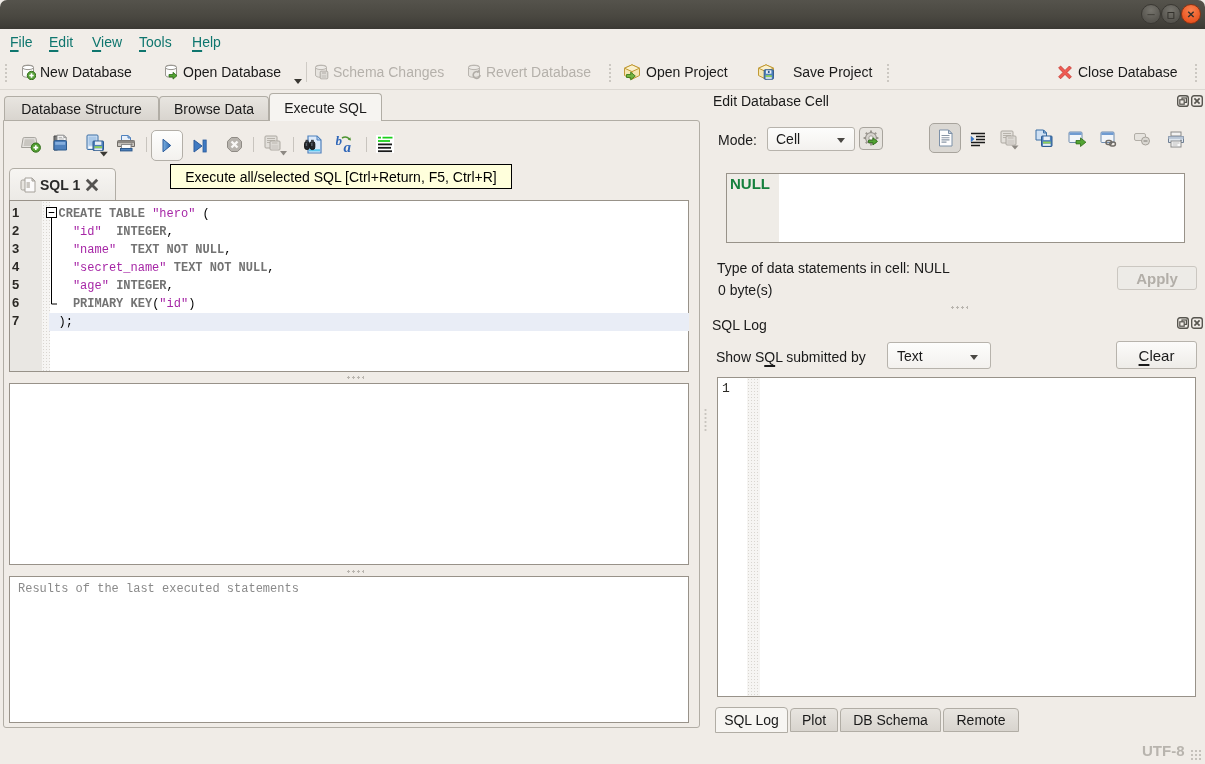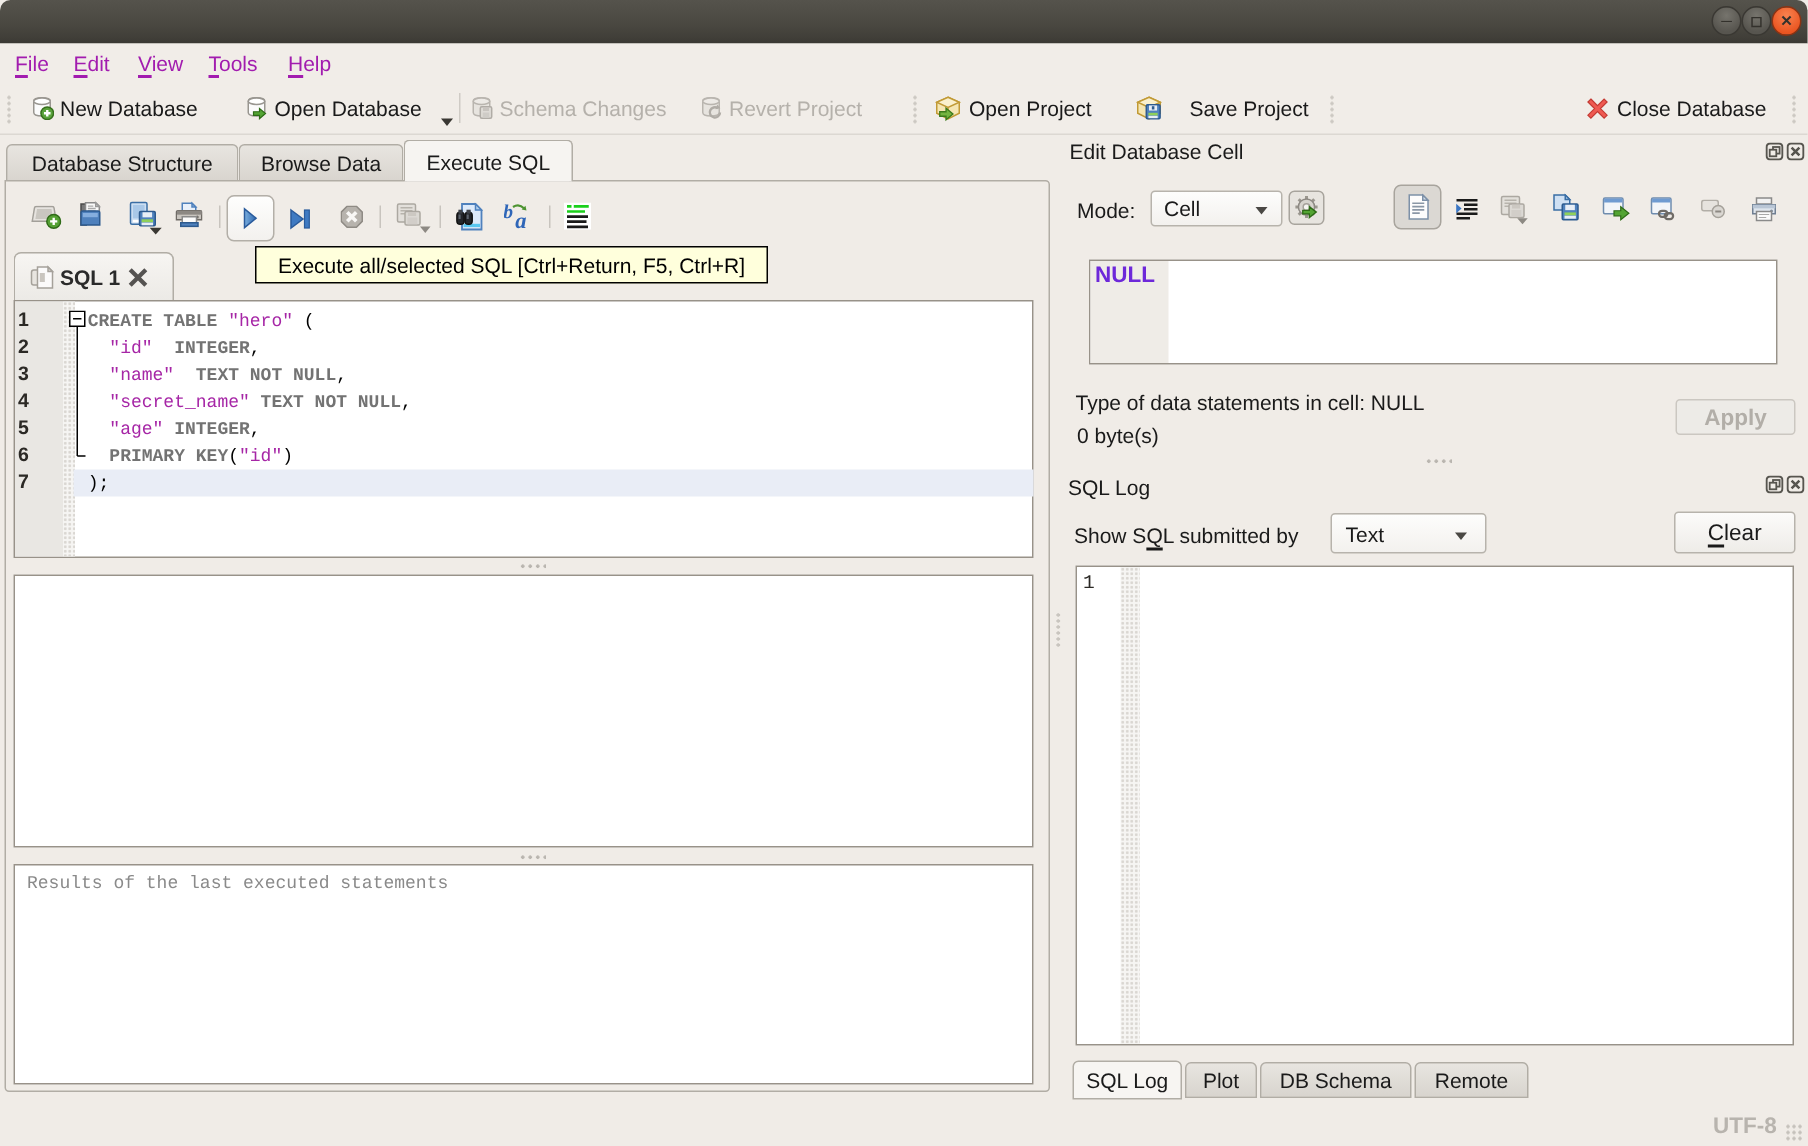--- a/index.html
+++ b/index.html
@@ -12,21 +12,21 @@
   border-radius:7px 7px 0 0; }
 #titletext { position:absolute; top:4px; left:0px; width:1205px; text-align:center; color:#dfdbd2; font-size:15px; font-weight:bold; }
 .winbtn { position:absolute; top:4px; width:20px; height:20px; border-radius:50%; }
 #btnmin { left:1141px; background:radial-gradient(circle at 50% 30%,#76746d,#57554f 70%); border:1px solid #3a3833; }
 #btnmax { left:1161px; background:radial-gradient(circle at 50% 30%,#76746d,#57554f 70%); border:1px solid #3a3833; }
 #btncls { left:1181px; background:radial-gradient(circle at 50% 30%,#f9824f,#ea5420 75%); border:1px solid #8a3314; }
 .winbtn span { position:absolute; left:0; top:0; width:18px; height:18px; display:flex; align-items:center; justify-content:center; color:#33312c; font-size:10px; font-weight:bold; }
 
 
 #menubar { position:absolute; left:0; top:29px; width:1205px; height:28px; background:#f1ede8; }
-.menuitem { position:absolute; top:5px; font-size:14px; color:#a21caf; }
+.menuitem { position:absolute; top:5px; font-size:14px; color:#0f766e; }
 .menuitem u { text-decoration-thickness:2px; text-underline-offset:3px; }
 
 
 #toolbar { position:absolute; left:0; top:57px; width:1205px; height:33px; background:#f1ede8; border-bottom:1px solid #dcd8d2; }
 .tbtn { position:absolute; top:0; height:30px; display:flex; align-items:center; font-size:14px; color:#1a1a1a; }
 .tbtn.dis { color:#b5b1ab; }
 .thandle { position:absolute; top:6px; width:4px; height:20px;
   background-image:radial-gradient(circle,#ccc8c2 1px,transparent 1.2px);
   background-size:4px 4px; }
 .droparr { width:0; height:0; border-left:4px solid transparent; border-right:4px solid transparent; border-top:5px solid #3a3833; }
@@ -59,21 +59,21 @@
 #pane2 { position:absolute; left:9px; top:383px; width:680px; height:182px; border:1px solid #989289; background:#fff; }
 #pane3 { position:absolute; left:9px; top:576px; width:680px; height:147px; border:1px solid #989289; background:#fff; }
 #pane3 .placeholder { position:absolute; left:8px; top:5px; font-family:"Liberation Mono",monospace; font-size:12px; color:#8a8a8a; }
 
 
 .dockheader { position:absolute; font-size:14px; color:#1a1a1a; }
 .combo { position:absolute; background:linear-gradient(#fdfdfc,#f3f1ee); border:1px solid #b7b3ac; border-radius:3px; font-size:14px; color:#1a1a1a; }
 .combo .arrow { position:absolute; width:0; height:0; border-left:4px solid transparent; border-right:4px solid transparent; border-top:5px solid #4a4844; }
 #editarea { position:absolute; left:726px; top:173px; width:459px; height:70px; border:1px solid #989289; background:#fff; }
 #editarea .nullcol { position:absolute; left:0; top:0; width:52px; height:100%; background:#efece7; }
-#editarea .nulltext { position:absolute; left:3px; top:1px; font-size:15px; font-weight:bold; color:#6d28d9; }
+#editarea .nulltext { position:absolute; left:3px; top:1px; font-size:15px; font-weight:bold; color:#15803d; }
 #applybtn { position:absolute; left:1117px; top:266px; width:80px; height:24px; background:#edebe7; border:1px solid #cbc7c1; border-radius:3px; color:#b2aea8; font-size:15px; font-weight:bold; display:flex; align-items:center; justify-content:center; }
 #clearbtn { position:absolute; left:1116px; top:341px; width:81px; height:28px; background:linear-gradient(#fcfbfa,#eeece8); border:1px solid #b7b3ac; border-radius:3px; color:#1a1a1a; font-size:15px; display:flex; align-items:center; justify-content:center; }
 #logarea { position:absolute; left:717px; top:377px; width:479px; height:320px; border:1px solid #989289; background:#fff; }
 #logarea .ln { position:absolute; left:4px; top:3px; font-family:"Liberation Mono",monospace; font-size:13px; color:#2b2925; }
 #logarea .hatch { position:absolute; left:29px; top:0; width:13px; height:100%; background:#f6f5f3; background-image:radial-gradient(circle,#d9d6d1 0.8px,transparent 1px); background-size:3px 3px; }
 
 
 .btab { position:absolute; font-size:14px; color:#1a1a1a; display:flex; align-items:center; justify-content:center;
   background:linear-gradient(#e8e5e0,#d8d4ce); border:1px solid #b1ada5; border-radius:4px 4px 0 0; }
 .btab.active { background:#f7f5f2; }
@@ -138,21 +138,21 @@
         </svg>
       <span style="margin-left:4px">Schema Changes</span>
     </div>
     <div class="tbtn dis" style="left:466px">
       <svg width="16" height="16" viewBox="0 0 16 16">
           <path d="M2.5 3.5 Q2.5 1.2 8 1.2 Q13.5 1.2 13.5 3.5 L13.5 11 Q13.5 13.3 8 13.3 Q2.5 13.3 2.5 11 Z" fill="#e7e4df" stroke="#b9b5af"></path>
           <ellipse cx="8" cy="3.5" rx="5.5" ry="2.1" fill="#edeae6" stroke="#b9b5af"></ellipse>
           <path d="M14 11 a3.4 3.4 0 1 1 -1.4 -2.8" fill="none" stroke="#b0aca6" stroke-width="1.6"></path>
           <path d="M12.2 5.6 l2 2.6 -3.2 0.6 z" fill="#b0aca6"></path>
         </svg>
-      <span style="margin-left:4px">Revert Project</span>
+      <span style="margin-left:4px">Revert Database</span>
     </div>
     <div class="thandle" style="left:608px"></div>
     <div class="tbtn" style="left:623px">
       <svg width="18" height="17" viewBox="0 0 18 17">
           <path d="M9 0.8 L16.5 4.2 L16.5 11.5 L9 15.2 L1.5 11.5 L1.5 4.2 Z" fill="#f5e6b2" stroke="#c19a35"></path>
           <path d="M9 0.8 L16.5 4.2 L9 7.6 L1.5 4.2 Z" fill="#faf0cd" stroke="#c19a35"></path>
           <path d="M9 7.6 V15.2" stroke="#c19a35"></path>
           <path d="M3.5 10.5 h4.2 v-2.4 l4.6 3.9 -4.6 3.9 v-2.4 h-4.2 z" fill="#74b440" stroke="#3c7a1b" stroke-width="0.9"></path>
         </svg>
       <span style="margin-left:5px">Open Project</span>

